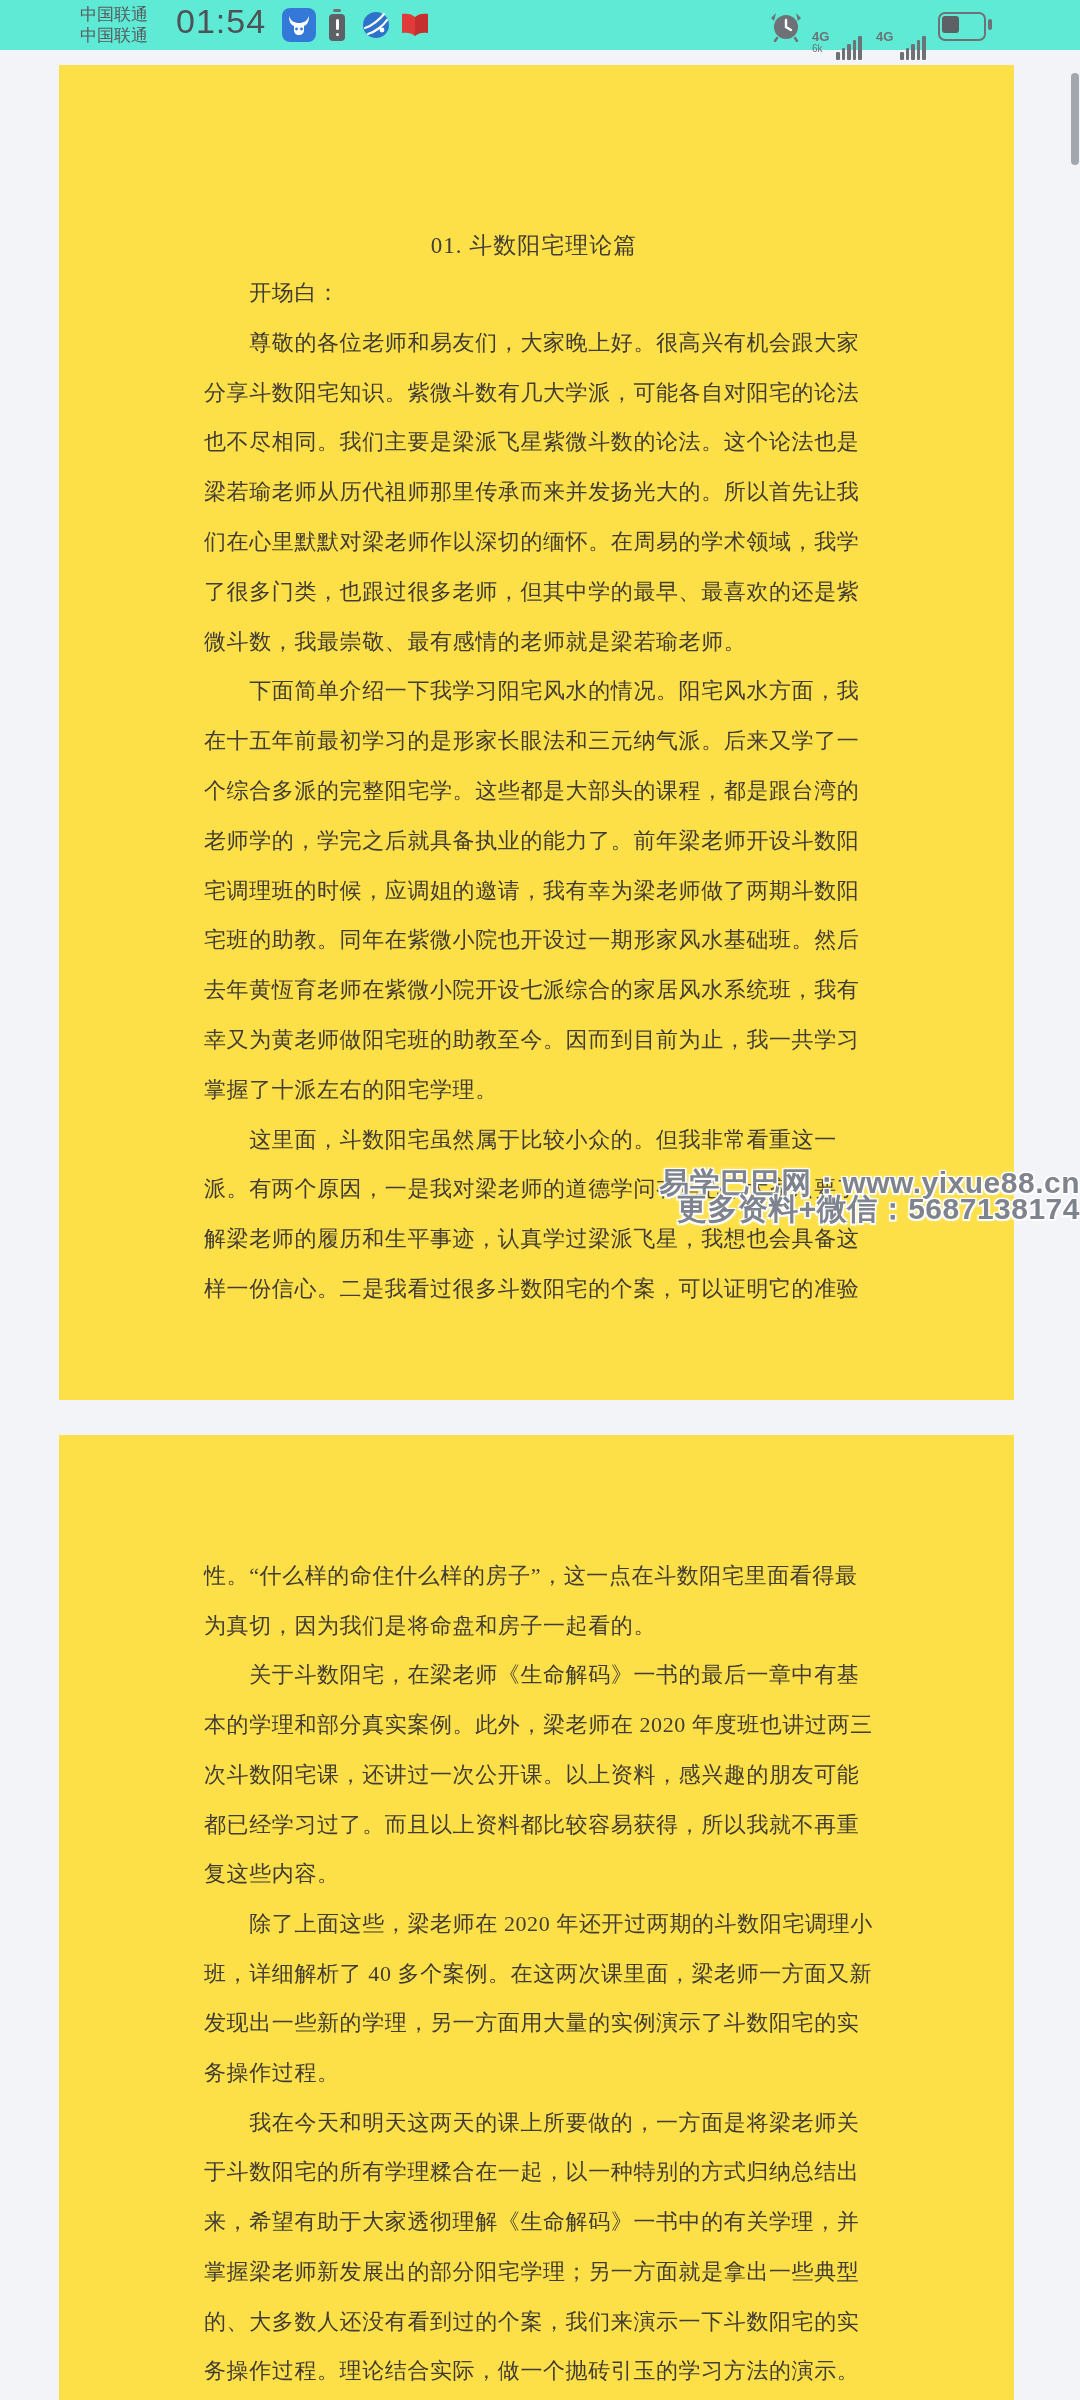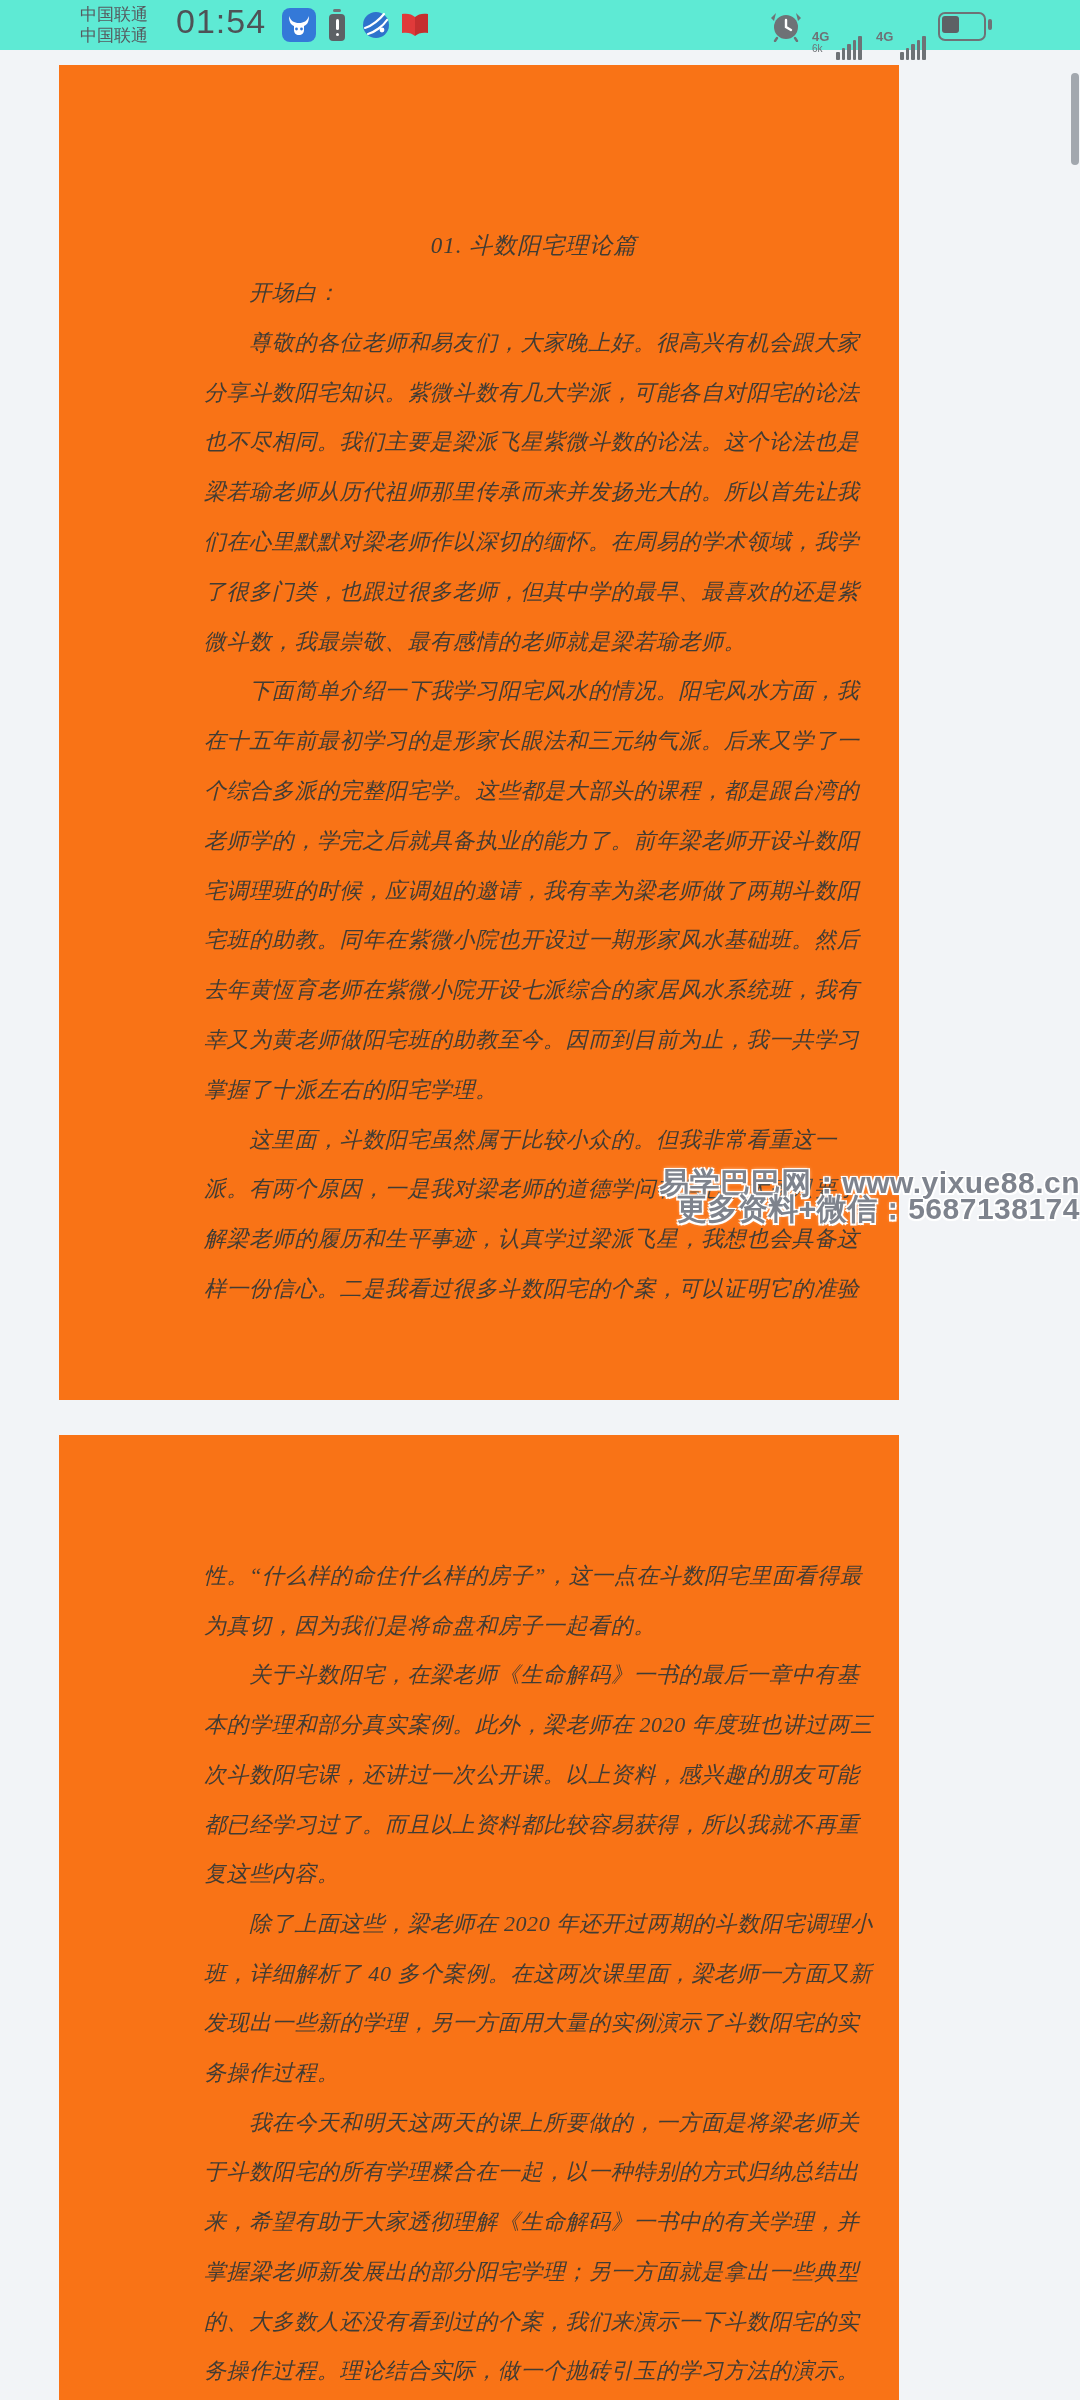--- a/index.html
+++ b/index.html
@@ -27,21 +27,21 @@
   .sig .sub{position:absolute;left:0;top:14px;font-size:10px;color:#6e7276;line-height:10px;}
   .sig .bars{position:absolute;left:24px;bottom:2px;display:flex;align-items:flex-end;gap:2px;}
   .sig .bars i{display:block;width:3.5px;background:#6e7276;border-radius:1px;}
   .sig1{left:812px;}
   .sig2{left:876px;}
   .battery{left:938px;top:12px;width:56px;height:26px;}
   .battery .shell{position:absolute;left:0;top:0;width:44px;height:25px;border:2.5px solid #6e7276;border-radius:7px;}
   .battery .fill{position:absolute;left:4px;top:4px;width:17px;height:17px;background:#5d6165;border-radius:3px;}
   .battery .nub{position:absolute;left:50px;top:7px;width:4px;height:11px;background:#6e7276;border-radius:2px;}
   
-  .page{position:absolute;left:59px;width:840px;background:#f97316;font-style:italic;}
+  .page{position:absolute;left:59px;width:955px;background:#fde047;}
   .page1{top:65px;height:1335px;}
   .page2{top:1435px;height:965px;}
   .doc-title{
     position:absolute;left:145px;top:156px;width:660px;height:50px;
     text-align:center;font-size:23px;line-height:50px;color:#413c34;
     font-family:"Liberation Serif","DejaVu Serif",serif;letter-spacing:1px;
   }
   .doc-lines{
     position:absolute;left:145px;width:680px;
     font-size:22px;letter-spacing:0.6px;color:#413c34;

